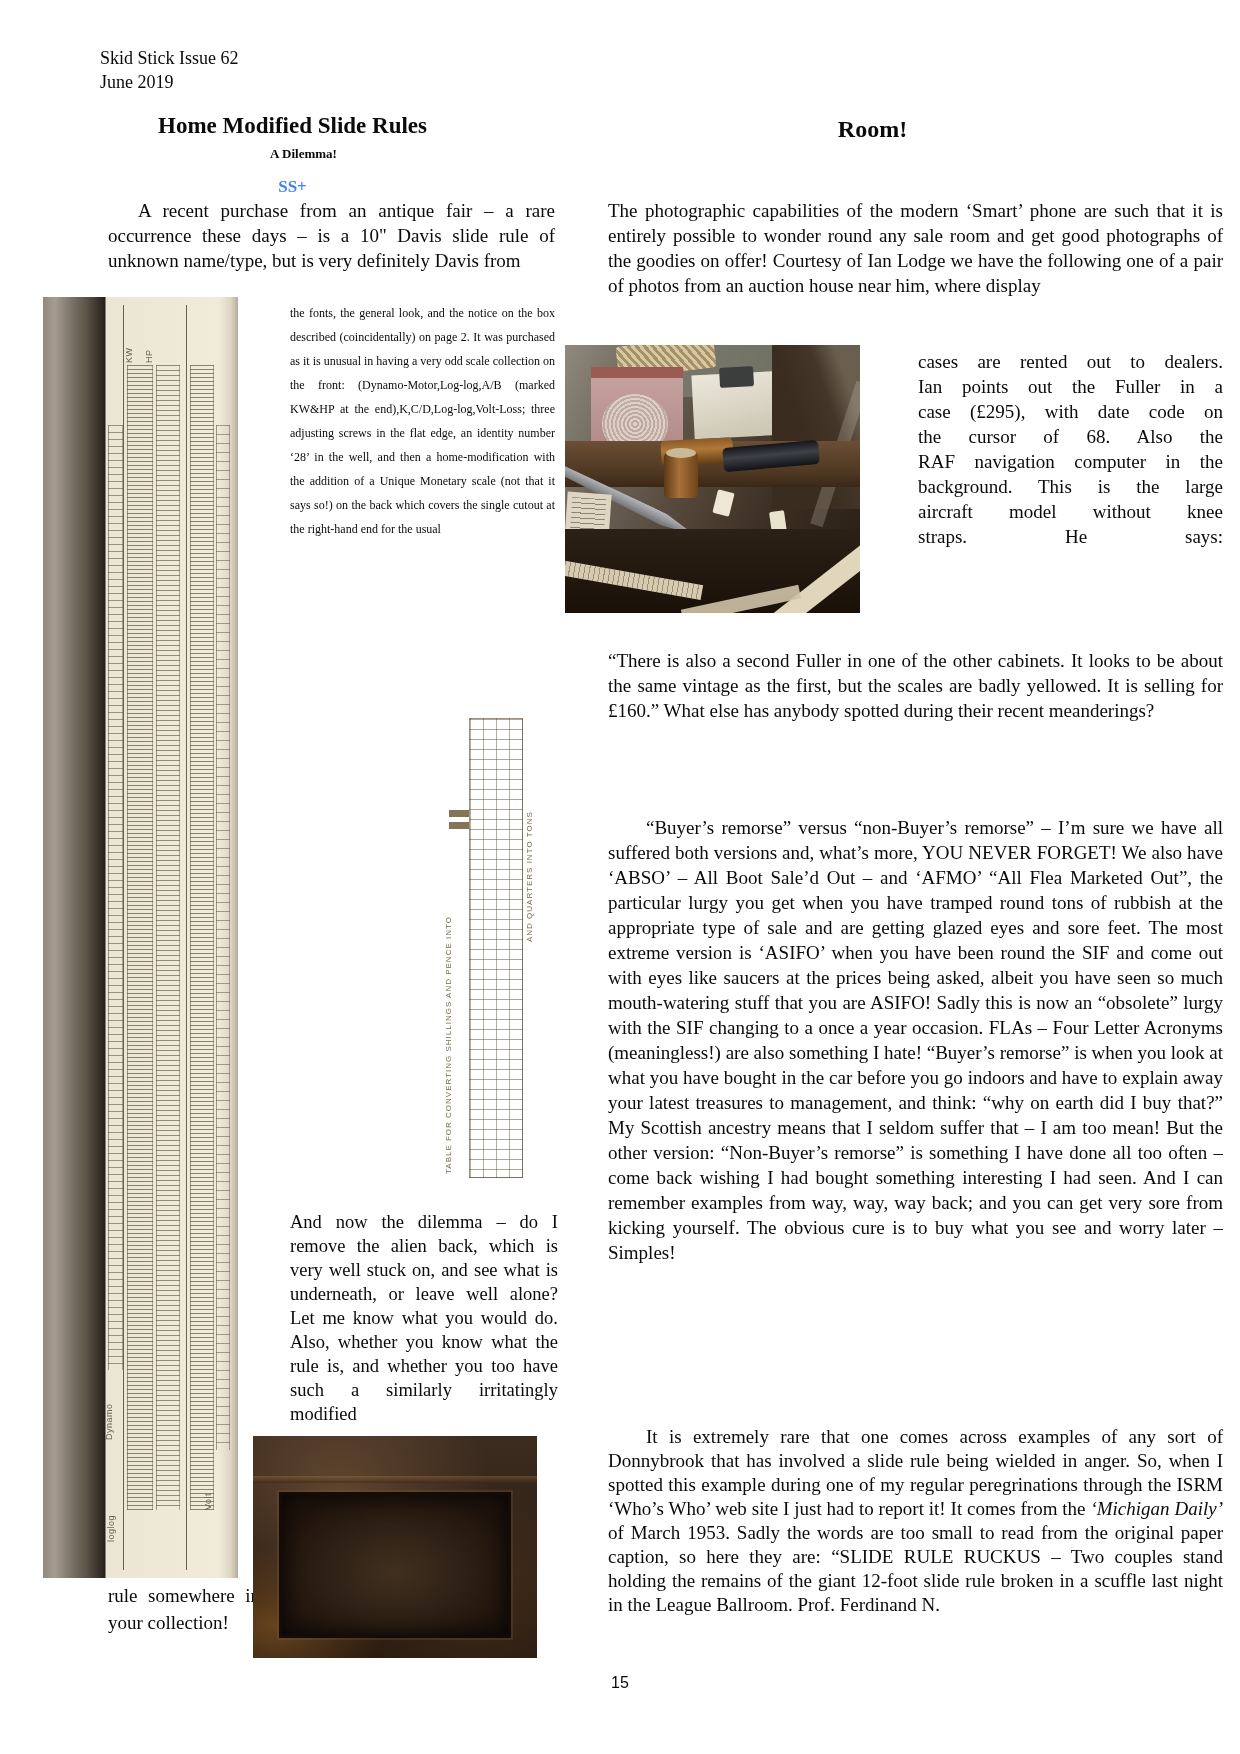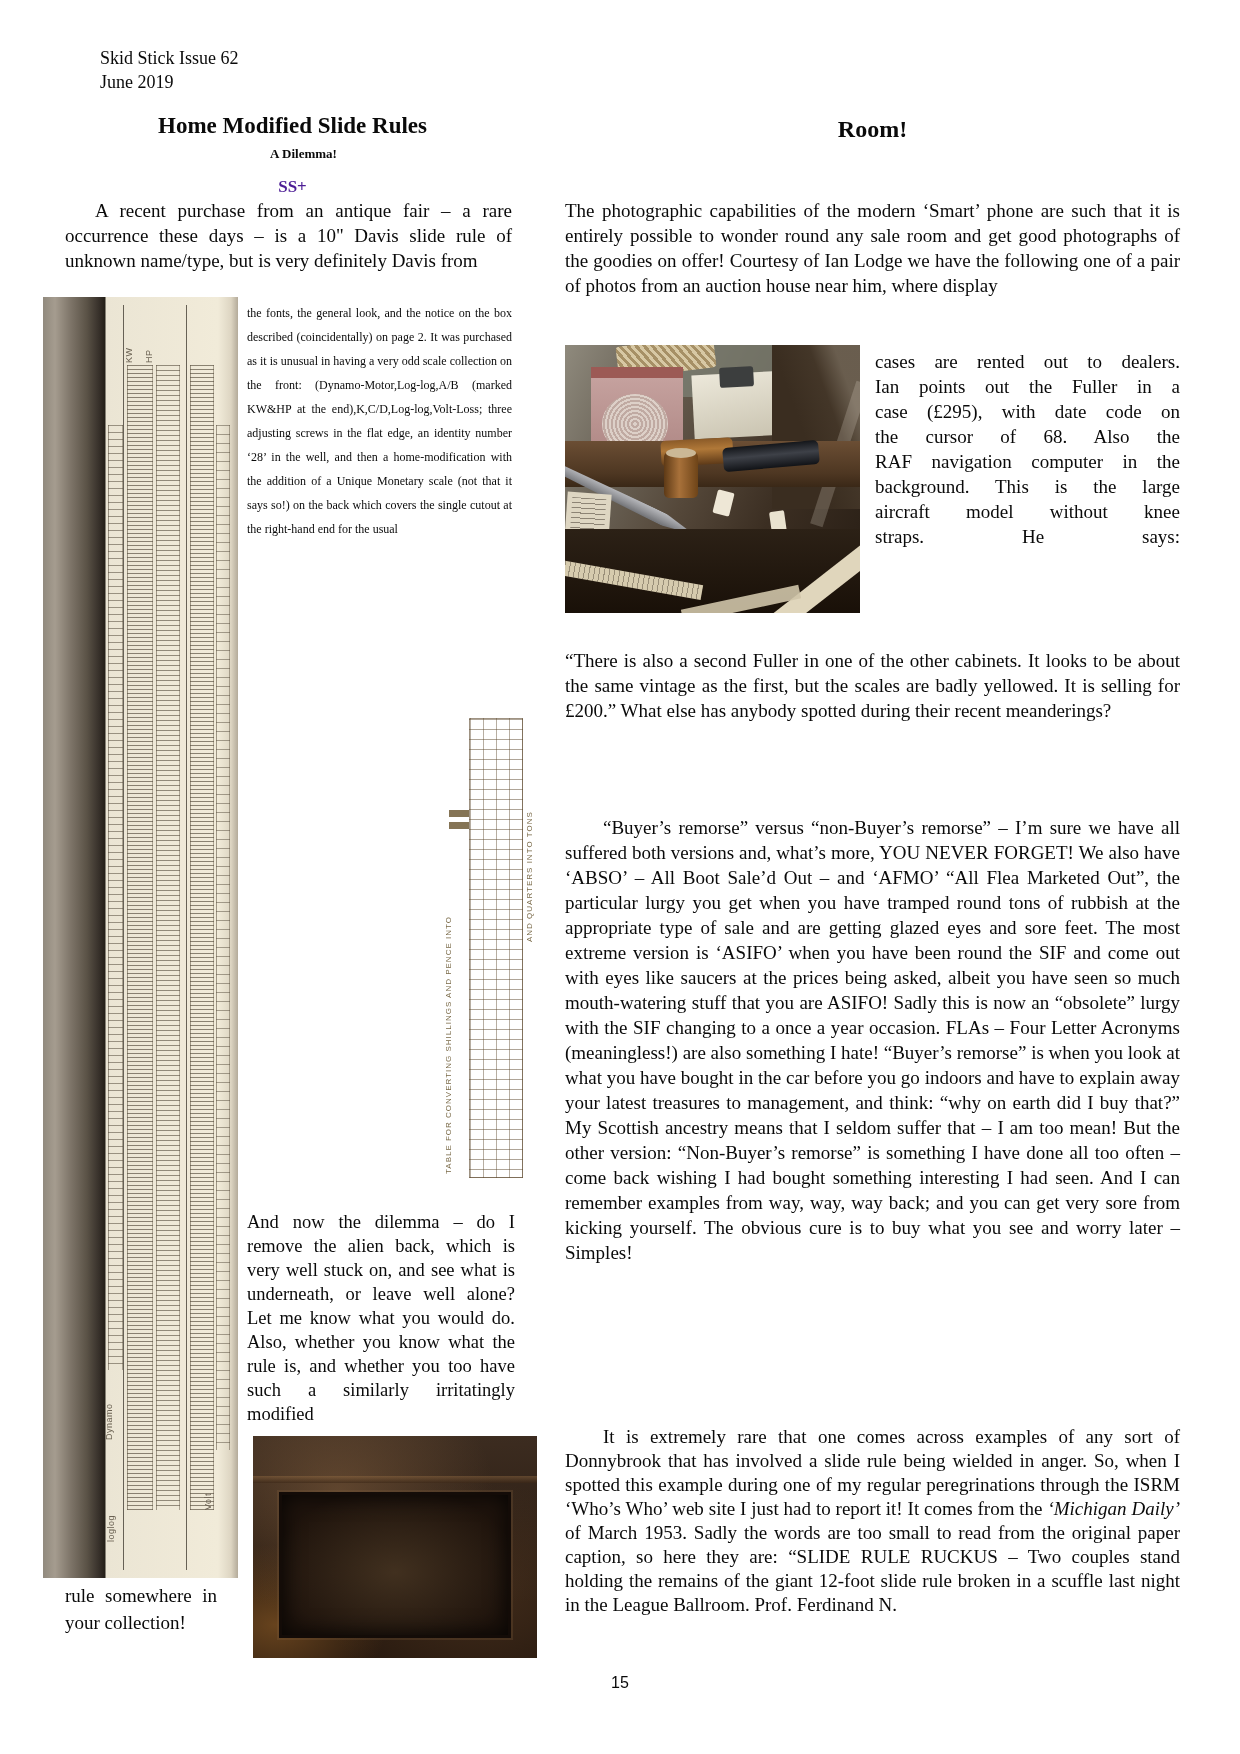--- a/index.html
+++ b/index.html
@@ -1,21 +1,21 @@
 <!DOCTYPE html>
 <html><head>
 <meta charset="utf-8">
 <style>
   html,body { margin:0; padding:0; background:#ffffff; }
   .page {
     position:relative; width:1240px; height:1754px; background:#ffffff;
     font-family:"Liberation Serif", serif; color:#0a0a0a; overflow:hidden;
   }
   .abs { position:absolute; }
-  .para { position:absolute; font-size:19px; line-height:25px; text-align:justify; }
+  .para { position:absolute; font-size:19px; line-height:25px; text-align:justify;margin-left:43px; }
 
   #header { left:100px; top:46px; font-size:18px; line-height:24px; }
 
   
   .lh1 { left:65px; top:113px; width:455px; font-size:23px; font-weight:bold; text-align:center; }
   .lh2 { left:76px; top:146px; width:455px; font-size:13px; font-weight:bold; text-align:center; }
   .lss { left:65px; top:177px; width:455px; font-size:17px; font-weight:bold; text-align:center; }
   .l-intro   { left:65px;  top:198px; width:447px; text-indent:30px; }
   .l-wrap-a  { left:247px; top:301px; width:265px; font-size:12px; line-height:24px; text-align:justify; }
   .l-wrap-b  { left:247px; top:700px; width:152px; font-size:18.5px; line-height:26px; text-align:justify; word-spacing:4px; }
@@ -133,21 +133,21 @@
 
 <div class="page">
 
   <div class="abs" id="header">
     <div>Skid Stick Issue 62</div>
     <div>June 2019</div>
   </div>
 
   <div class="abs lh1">Home Modified Slide Rules</div>
   <div class="abs lh2">A Dilemma!</div>
-  <div class="abs lss" style="color:#4c1d95">SS+</div>
+  <div class="abs lss" style="color:#3b82f6">SS+</div>
 
   <div class="para l-intro">A recent purchase from an antique fair – a rare occurrence these days – is a 10" Davis slide rule of unknown name/type, but is very definitely Davis from</div>
   <div class="para l-wrap-a">the fonts, the general look, and the notice on the box described (coincidentally) on page 2. It was purchased as it is unusual in having a very odd scale collection on the front: (Dynamo-Motor,Log-log,A/B (marked KW&amp;HP at the end),K,C/D,Log-log,Volt-Loss; three adjusting screws in the flat edge, an identity number ‘28’ in the well, and then a home-modification with the addition of a Unique Monetary scale (not that it says so!) on the back which covers the single cutout at the right-hand end for the usual</div>
   <div class="para l-dilemma">And now the dilemma – do I remove the alien back, which is very well stuck on, and see what is underneath, or leave well alone?  Let me know what you would do.  Also, whether you know what the rule is, and whether you too have such a similarly irritatingly modified</div>
   <div class="para l-caption">rule somewhere in your collection!</div>
 
   <div class="abs rule-photo">
     <div class="rp-face">
       <div class="rp-vline" style="left:17px;"></div>
       <div class="rp-vline" style="left:80px;"></div>
@@ -202,21 +202,21 @@
     <div class="sp sp-paperlabels"></div>
     <div class="sp sp-tag1"></div>
     <div class="sp sp-tag2"></div>
     <div class="sp sp-darkbottom"></div>
     <div class="sp sp-ivory sp-ticks sp-rule1"></div>
     <div class="sp sp-ticks sp-rule2"></div>
     <div class="sp sp-ticks sp-rule3"></div>
   </div>
 
   <div class="para r-wrap">cases are rented out to dealers. Ian points out the Fuller in a case (£295), with date code on the cursor of 68. Also the RAF navigation computer in the background. This is the large aircraft model without knee straps. He says:</div>
-  <div class="para r-quote">“There is also a second Fuller in one of the other cabinets. It looks to be about the same vintage as the first, but the scales are badly yellowed. It is selling for £200.” What else has anybody spotted during their recent meanderings?</div>
+  <div class="para r-quote">“There is also a second Fuller in one of the other cabinets. It looks to be about the same vintage as the first, but the scales are badly yellowed. It is selling for £160.” What else has anybody spotted during their recent meanderings?</div>
 
   <div class="para r-muse">“Buyer’s remorse” versus “non-Buyer’s remorse” – I’m sure we have all suffered both versions and, what’s more, YOU NEVER FORGET!  We also have ‘ABSO’ – All Boot Sale’d Out – and ‘AFMO’ “All Flea Marketed Out”, the particular lurgy you get when you have tramped round tons of rubbish at the appropriate type of sale and are getting glazed eyes and sore feet. The  most extreme version is ‘ASIFO’ when you have been round the SIF and come out with eyes like saucers at the prices being asked, albeit you have seen so much mouth-watering stuff that you are ASIFO! Sadly this is now an “obsolete” lurgy with the SIF changing to a once a year occasion. FLAs – Four Letter Acronyms (meaningless!) are also something I hate! “Buyer’s remorse” is when you look at what you have bought in the car before you go indoors and have to explain away your latest treasures to management, and think: “why on earth did I buy that?”  My Scottish ancestry means that I seldom suffer that – I am too mean!  But the other version: “Non-Buyer’s remorse” is something I have done all too often – come back wishing I had bought something interesting I had seen. And I can remember examples from way, way, way back; and you can get very sore from kicking yourself.  The obvious cure is to buy what you see and worry later – Simples!</div>
 
   <div class="para r-donny"><span>It is extremely rare that one comes across examples of any sort of Donnybrook that has involved a slide rule being wielded in anger. So, when I spotted this example during one of my regular peregrinations through the ISRM ‘Who’s Who’ web site I just had to report it! It comes from the </span><span class="ital">‘Michigan Daily’</span><span> of March 1953. Sadly the words are too small to read from the original paper caption, so here they are:  “SLIDE RULE RUCKUS – Two couples stand holding the remains of the giant 12-foot slide rule broken in a scuffle last night in the League Ballroom. Prof. Ferdinand N.</span></div>
 
   <div class="abs page-num">15</div>
 
 </div>
 
 </body></html>

